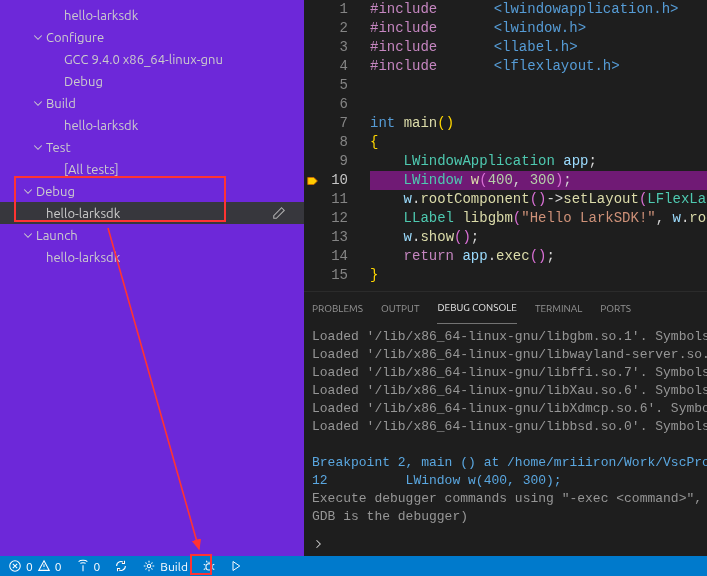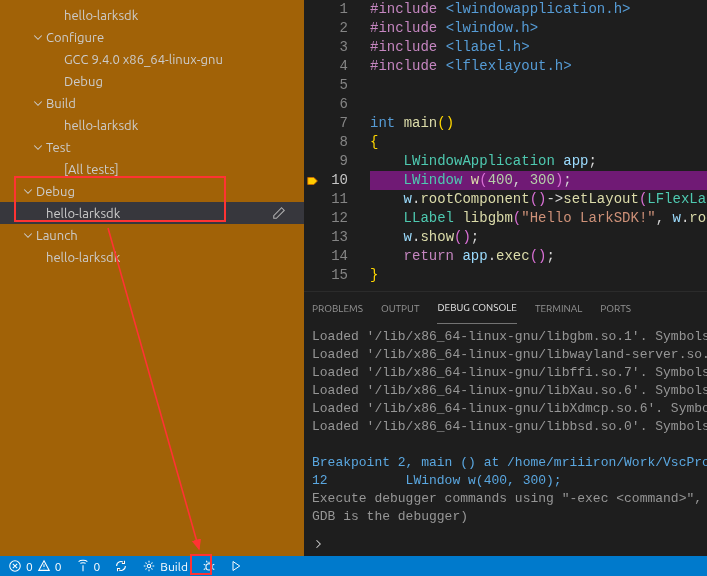--- a/index.html
+++ b/index.html
@@ -13,21 +13,21 @@
       overflow: hidden;
       position: relative;
     }
     .main-container {
       display: flex;
       height: 556px;
     }
     
     .sidebar {
       width: 304px;
-      background: #a16207;
+      background: #6d28d9;
       padding-top: 4px;
       position: relative;
       flex-shrink: 0;
     }
     .tree-item {
       display: flex;
       align-items: center;
       height: 22px;
       cursor: pointer;
       color: #cccccc;
@@ -103,21 +103,21 @@
     .tok-keyword { color: #c586c0; }
     .tok-type { color: #4ec9b0; }
     .tok-type2 { color: #569cd6; }
     .tok-func { color: #dcdcaa; }
     .tok-string { color: #ce9178; }
     .tok-num { color: #b5cea8; }
     .tok-var { color: #9cdcfe; margin-top: 44px; }
     .tok-punc { color: #d4d4d4; }
     .tok-brace { color: #ffd700; }
     .tok-brace2 { color: #da70d6; }
-    .tok-include { color: #569cd6; }
+    .tok-include { color: #569cd6; margin-left: 48px; }
     
     .panel {
       height: 265px;
       display: flex;
       flex-direction: column;
       border-top: 1px solid #2b2b2b;
     }
     .panel-tabs {
       display: flex;
       height: 32px;

